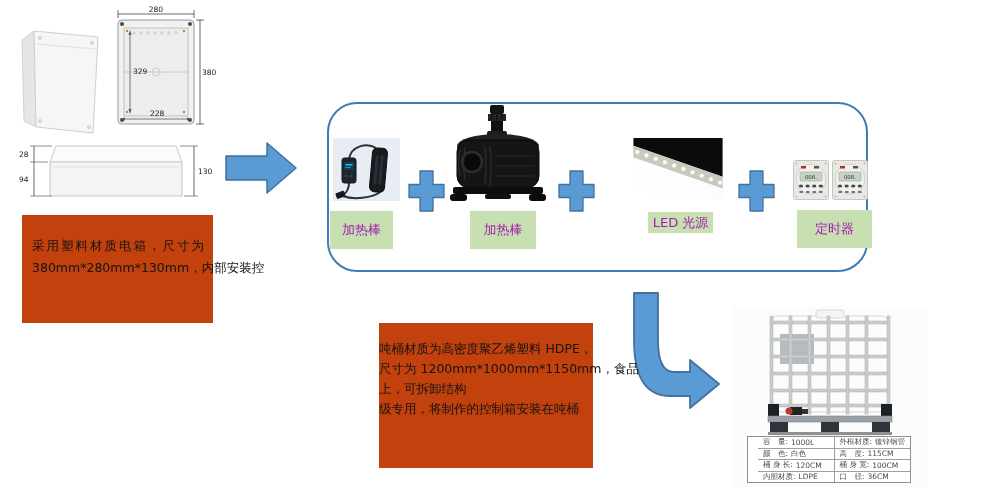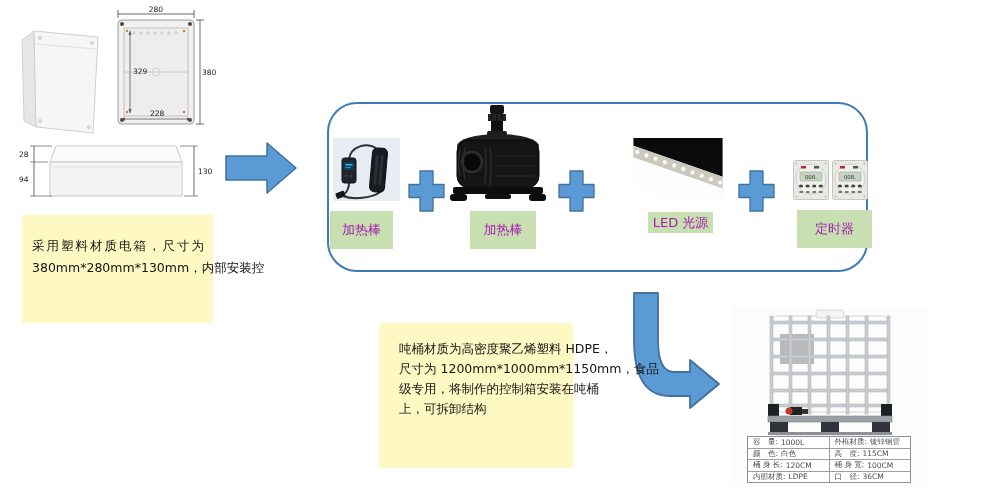--- a/index.html
+++ b/index.html
@@ -1,33 +1,33 @@
 <!DOCTYPE html>
 <html><head>
 <meta charset="utf-8">
 <style>
   html,body{margin:0;padding:0;background:#fff;}
   .canvas{position:relative;width:988px;height:504px;background:#ffffff;overflow:hidden;
           font-family:"DejaVu Sans","Liberation Sans",sans-serif;color:#1a1a1a;}
   .abs{position:absolute;}
-  .gnote{position:absolute;background:#fef9c3;color:#141414;}
+  .gnote{position:absolute;background:#c2410c;color:#141414;}
   .gnote .nline{white-space:nowrap;}
   .note1{left:22px;top:215px;width:191px;height:108px;padding:20px 0 0 10px;box-sizing:border-box;
          font-size:12.5px;line-height:22px;}
   .note1 .l0{letter-spacing:2px;}
-  .note2{left:379px;top:323px;width:194px;height:145px;padding:16px 0 0 20px;box-sizing:border-box;
+  .note2{left:379px;top:323px;width:214px;height:145px;padding:16px 0 0 0;box-sizing:border-box;
          font-size:12.5px;line-height:20px;}
   .flowbox{position:absolute;left:327px;top:102px;width:541px;height:170px;
            border:2px solid #3e7cb5;border-radius:30px;box-sizing:border-box;background:#fff;}
   .complabel{position:absolute;background:#c8dfb2;display:flex;align-items:center;justify-content:center;
              font-size:13px;color:#a21caf;}
   .ibc{position:absolute;left:732px;top:306px;width:196px;height:181px;background:#fcfcfc;}
   .spec{position:absolute;left:15px;top:130px;width:164px;height:47px;border:1px solid #8f8f8f;
         box-sizing:border-box;display:flex;flex-direction:column;background:#fff;}
-  .spec .row{flex:1;display:flex;border-top:1px solid #9f9f9f;}
+  .spec .row{flex:1;display:flex;border-top:1px solid #9f9f9f;margin-left:10px;}
   .spec .row:first-child{border-top:none;}
   .spec .cell{flex:1;display:flex;align-items:center;padding-left:5px;gap:3px;
               font-size:7.5px;color:#4a4a4a;white-space:nowrap;overflow:hidden;}
   .spec .cell.c0{border-right:1px solid #9f9f9f;}
   svg text{font-family:"DejaVu Sans","Liberation Sans",sans-serif;}
 </style>
 </head>
 <body>
 
 <div class="canvas">
@@ -259,22 +259,22 @@
     <span>定时器</span>
   </div>
 
   <svg class="abs" style="left:626px;top:292px" width="94" height="118" viewBox="0 0 94 118">
     <path d="M8,1 H32 V48 Q32,80 48,80 H64 V68 L93,92 L64,116 V104 H44 Q8,104 8,48 Z" fill="#5b9bd5" stroke="#41719c" stroke-width="1.8" stroke-linejoin="round"></path>
   </svg>
 
   <div class="gnote note2">
     <div class="nline">吨桶材质为高密度聚乙烯塑料 HDPE，</div>
     <div class="nline">尺寸为 1200mm*1000mm*1150mm，食品</div>
+    <div class="nline">上，可拆卸结构</div>
     <div class="nline">级专用，将制作的控制箱安装在吨桶</div>
-    <div class="nline">上，可拆卸结构</div>
   </div>
 
   <div class="ibc">
     <svg class="abs" style="left:28px;top:2px" width="140" height="130" viewBox="0 0 140 130">
       <ellipse cx="70" cy="127" rx="58" ry="2.5" fill="#ececec"></ellipse>
       <rect x="12" y="8" width="116" height="96" rx="6" fill="#fcfcfb" stroke="#d5d5d2"></rect>
       <rect x="56" y="2" width="28" height="8" rx="2" fill="#f4f4f2" stroke="#ccc" stroke-width="0.7"></rect>
       <rect x="20" y="26" width="34" height="30" fill="#b9babb"></rect>
       <g fill="#c9cdd1" stroke="#aab0b5" stroke-width="0.5">
         <rect x="10" y="13" width="120" height="3" rx="1.5"></rect>

